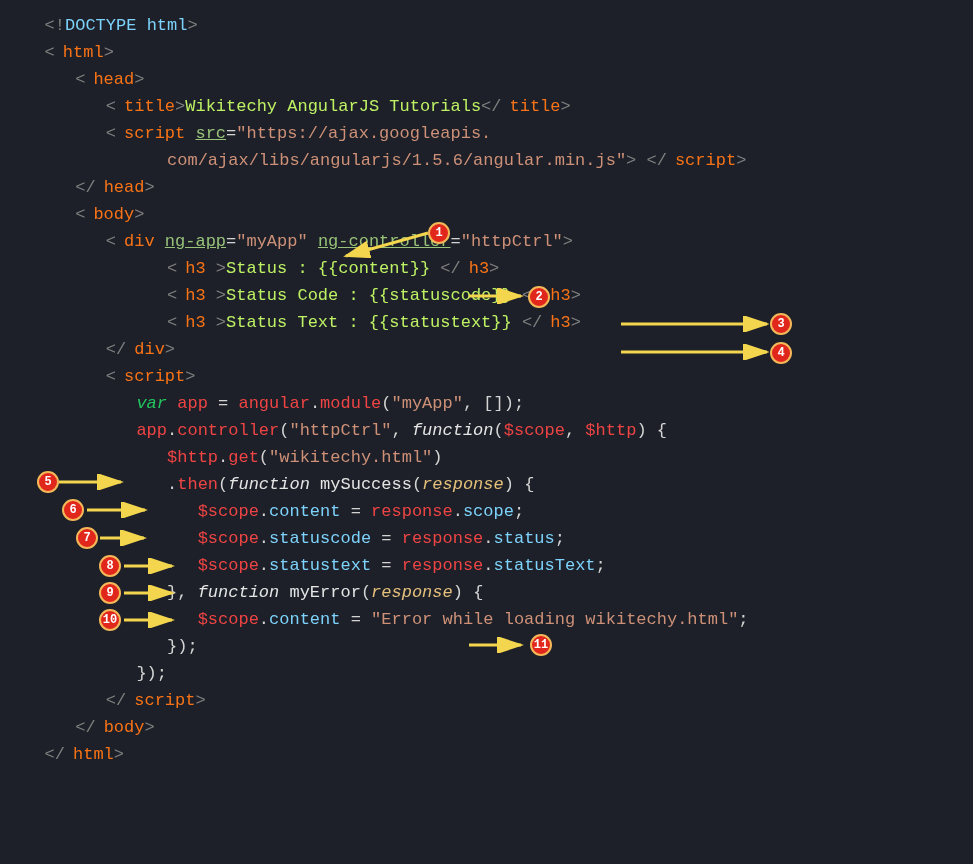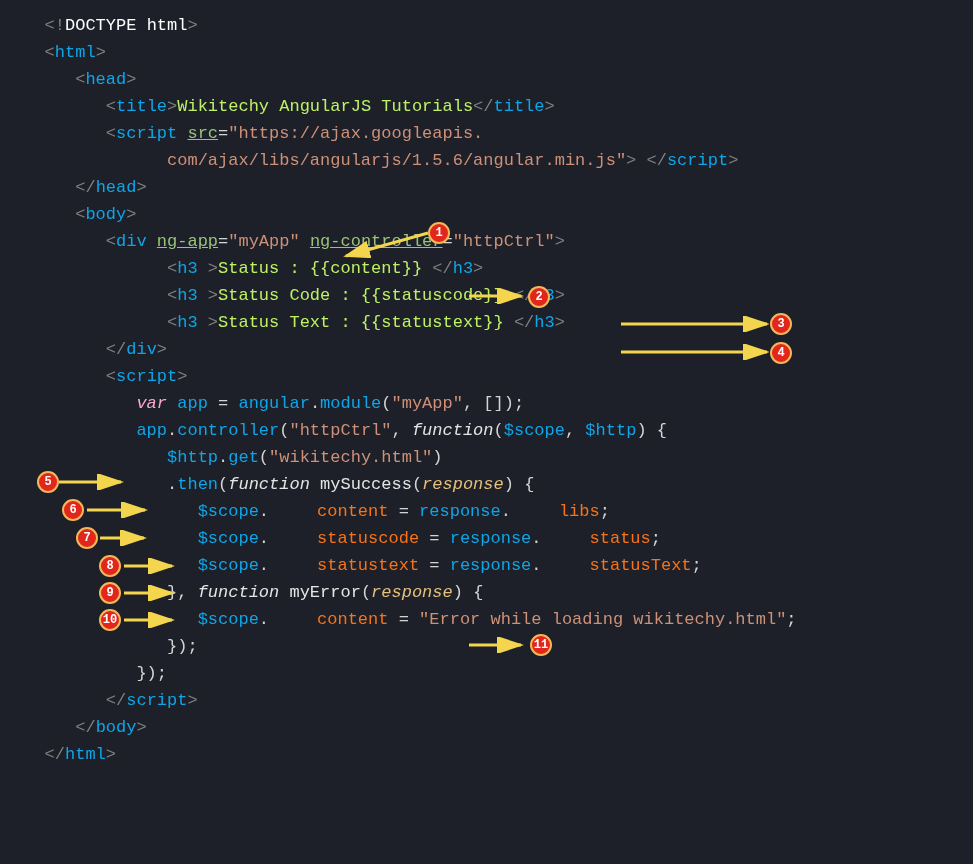--- a/index.html
+++ b/index.html
@@ -14,30 +14,30 @@
     height: 864px;
     position: relative;
     overflow: hidden;
   }
   pre {
     font-family: inherit;
     white-space: pre;
   }
   .punct { color: #d4d4d4; }
   .tag-bracket { color: #808080; }
-  .tag-name { color: #0ea5e9; }
+  .tag-name { color: #f97316; margin-left: 8px; }
   .attr-name { color: #98c379; text-decoration: underline; }
   .attr-val { color: #ce9178; }
   .text { color: #bef264; }
-  .keyword { color: #f9a8d4; }
-  .varname { color: #0ea5e9; }
+  .keyword { color: #22c55e; }
+  .varname { color: #ef4444; }
   .fn { color: #e5e5e5; }
   .string { color: #ce9178; }
   .paren { color: #d4d4d4; }
-  .member { color: #f97316; margin-left: 48px; }
+  .member { color: #7dd3fc; }
   .param { color: #e5c07b; }
   .eq { color: #d4d4d4; }
 
   .badge {
     position: absolute;
     width: 22px;
     height: 22px;
     border-radius: 50%;
     background: #e1261c;
     border: 2px solid #f4b859;
@@ -50,39 +50,39 @@
   }
   .arrow {
     position: absolute;
     z-index: 9;
     pointer-events: none;
   }
 </style>
 </head>
 <body>
 
-<pre><span>   <span class="tag-bracket">&lt;!</span><span style="color:#ffffff">DOCTYPE html</span><span class="tag-bracket">&gt;</span></span>
+<pre><span>   <span class="tag-bracket">&lt;!</span><span style="color:#7dd3fc">DOCTYPE html</span><span class="tag-bracket">&gt;</span></span>
 <span>   <span class="tag-bracket">&lt;</span><span class="tag-name">html</span><span class="tag-bracket">&gt;</span></span>
 <span>      <span class="tag-bracket">&lt;</span><span class="tag-name">head</span><span class="tag-bracket">&gt;</span></span>
 <span>         <span class="tag-bracket">&lt;</span><span class="tag-name">title</span><span class="tag-bracket">&gt;</span><span class="text">Wikitechy AngularJS Tutorials</span><span class="tag-bracket">&lt;/</span><span class="tag-name">title</span><span class="tag-bracket">&gt;</span></span>
 <span>         <span class="tag-bracket">&lt;</span><span class="tag-name">script</span> <span class="attr-name">src</span><span class="eq">=</span><span class="attr-val">"https://ajax.googleapis.</span></span>
 <span>               <span class="attr-val">com/ajax/libs/angularjs/1.5.6/angular.min.js"</span><span class="tag-bracket">&gt;</span> <span class="tag-bracket">&lt;/</span><span class="tag-name">script</span><span class="tag-bracket">&gt;</span></span>
 <span>      <span class="tag-bracket">&lt;/</span><span class="tag-name">head</span><span class="tag-bracket">&gt;</span></span>
 <span>      <span class="tag-bracket">&lt;</span><span class="tag-name">body</span><span class="tag-bracket">&gt;</span></span>
 <span>         <span class="tag-bracket">&lt;</span><span class="tag-name">div</span> <span class="attr-name">ng-app</span><span class="eq">=</span><span class="attr-val">"myApp"</span> <span class="attr-name">ng-controller</span><span class="eq">=</span><span class="attr-val">"httpCtrl"</span><span class="tag-bracket">&gt;</span></span>
 <span>               <span class="tag-bracket">&lt;</span><span class="tag-name">h3</span> <span class="tag-bracket">&gt;</span><span class="text">Status : {{content}} </span><span class="tag-bracket">&lt;/</span><span class="tag-name">h3</span><span class="tag-bracket">&gt;</span></span>
 <span>               <span class="tag-bracket">&lt;</span><span class="tag-name">h3</span> <span class="tag-bracket">&gt;</span><span class="text">Status Code : {{statuscode}} </span><span class="tag-bracket">&lt;/</span><span class="tag-name">h3</span><span class="tag-bracket">&gt;</span></span>
 <span>               <span class="tag-bracket">&lt;</span><span class="tag-name">h3</span> <span class="tag-bracket">&gt;</span><span class="text">Status Text : {{statustext}} </span><span class="tag-bracket">&lt;/</span><span class="tag-name">h3</span><span class="tag-bracket">&gt;</span></span>
 <span>         <span class="tag-bracket">&lt;/</span><span class="tag-name">div</span><span class="tag-bracket">&gt;</span></span>
 <span>         <span class="tag-bracket">&lt;</span><span class="tag-name">script</span><span class="tag-bracket">&gt;</span></span>
 <span>            <span class="keyword" style="font-style:italic">var</span> <span class="varname">app</span> <span class="punct">=</span> <span class="varname">angular</span><span class="punct">.</span><span class="varname">module</span><span class="paren">(</span><span class="string">"myApp"</span><span class="punct">, []);</span></span>
 <span>            <span class="varname">app</span><span class="punct">.</span><span class="varname">controller</span><span class="paren">(</span><span class="string">"httpCtrl"</span><span class="punct">, </span><span class="fn" style="font-style:italic">function</span><span class="paren">(</span><span class="varname">$scope</span><span class="punct">, </span><span class="varname">$http</span><span class="paren">)</span> <span class="punct">{</span></span>
 <span>               <span class="varname">$http</span><span class="punct">.</span><span class="varname">get</span><span class="paren">(</span><span class="string">"wikitechy.html"</span><span class="paren">)</span></span>
 <span>               <span class="punct">.</span><span class="varname">then</span><span class="paren">(</span><span class="fn" style="font-style:italic">function</span> <span class="fn">mySuccess</span><span class="paren">(</span><span class="param" style="font-style:italic">response</span><span class="paren">)</span> <span class="punct">{</span></span>
-<span>                  <span class="varname">$scope</span><span class="punct">.</span><span class="member">content</span> <span class="punct">=</span> <span class="varname">response</span><span class="punct">.</span><span class="member">libs</span><span class="punct">;</span></span>
+<span>                  <span class="varname">$scope</span><span class="punct">.</span><span class="member">content</span> <span class="punct">=</span> <span class="varname">response</span><span class="punct">.</span><span class="member">scope</span><span class="punct">;</span></span>
 <span>                  <span class="varname">$scope</span><span class="punct">.</span><span class="member">statuscode</span> <span class="punct">=</span> <span class="varname">response</span><span class="punct">.</span><span class="member">status</span><span class="punct">;</span></span>
 <span>                  <span class="varname">$scope</span><span class="punct">.</span><span class="member">statustext</span> <span class="punct">=</span> <span class="varname">response</span><span class="punct">.</span><span class="member">statusText</span><span class="punct">;</span></span>
 <span>               <span class="punct">}, </span><span class="fn" style="font-style:italic">function</span> <span class="fn">myError</span><span class="paren">(</span><span class="param" style="font-style:italic">response</span><span class="paren">)</span> <span class="punct">{</span></span>
 <span>                  <span class="varname">$scope</span><span class="punct">.</span><span class="member">content</span> <span class="punct">=</span> <span class="string">"Error while loading wikitechy.html"</span><span class="punct">;</span></span>
 <span>               <span class="punct">});</span></span>
 <span>            <span class="punct">});</span></span>
 <span>         <span class="tag-bracket">&lt;/</span><span class="tag-name">script</span><span class="tag-bracket">&gt;</span></span>
 <span>      <span class="tag-bracket">&lt;/</span><span class="tag-name">body</span><span class="tag-bracket">&gt;</span></span>
 <span>   <span class="tag-bracket">&lt;/</span><span class="tag-name">html</span><span class="tag-bracket">&gt;</span></span>
 </pre>

